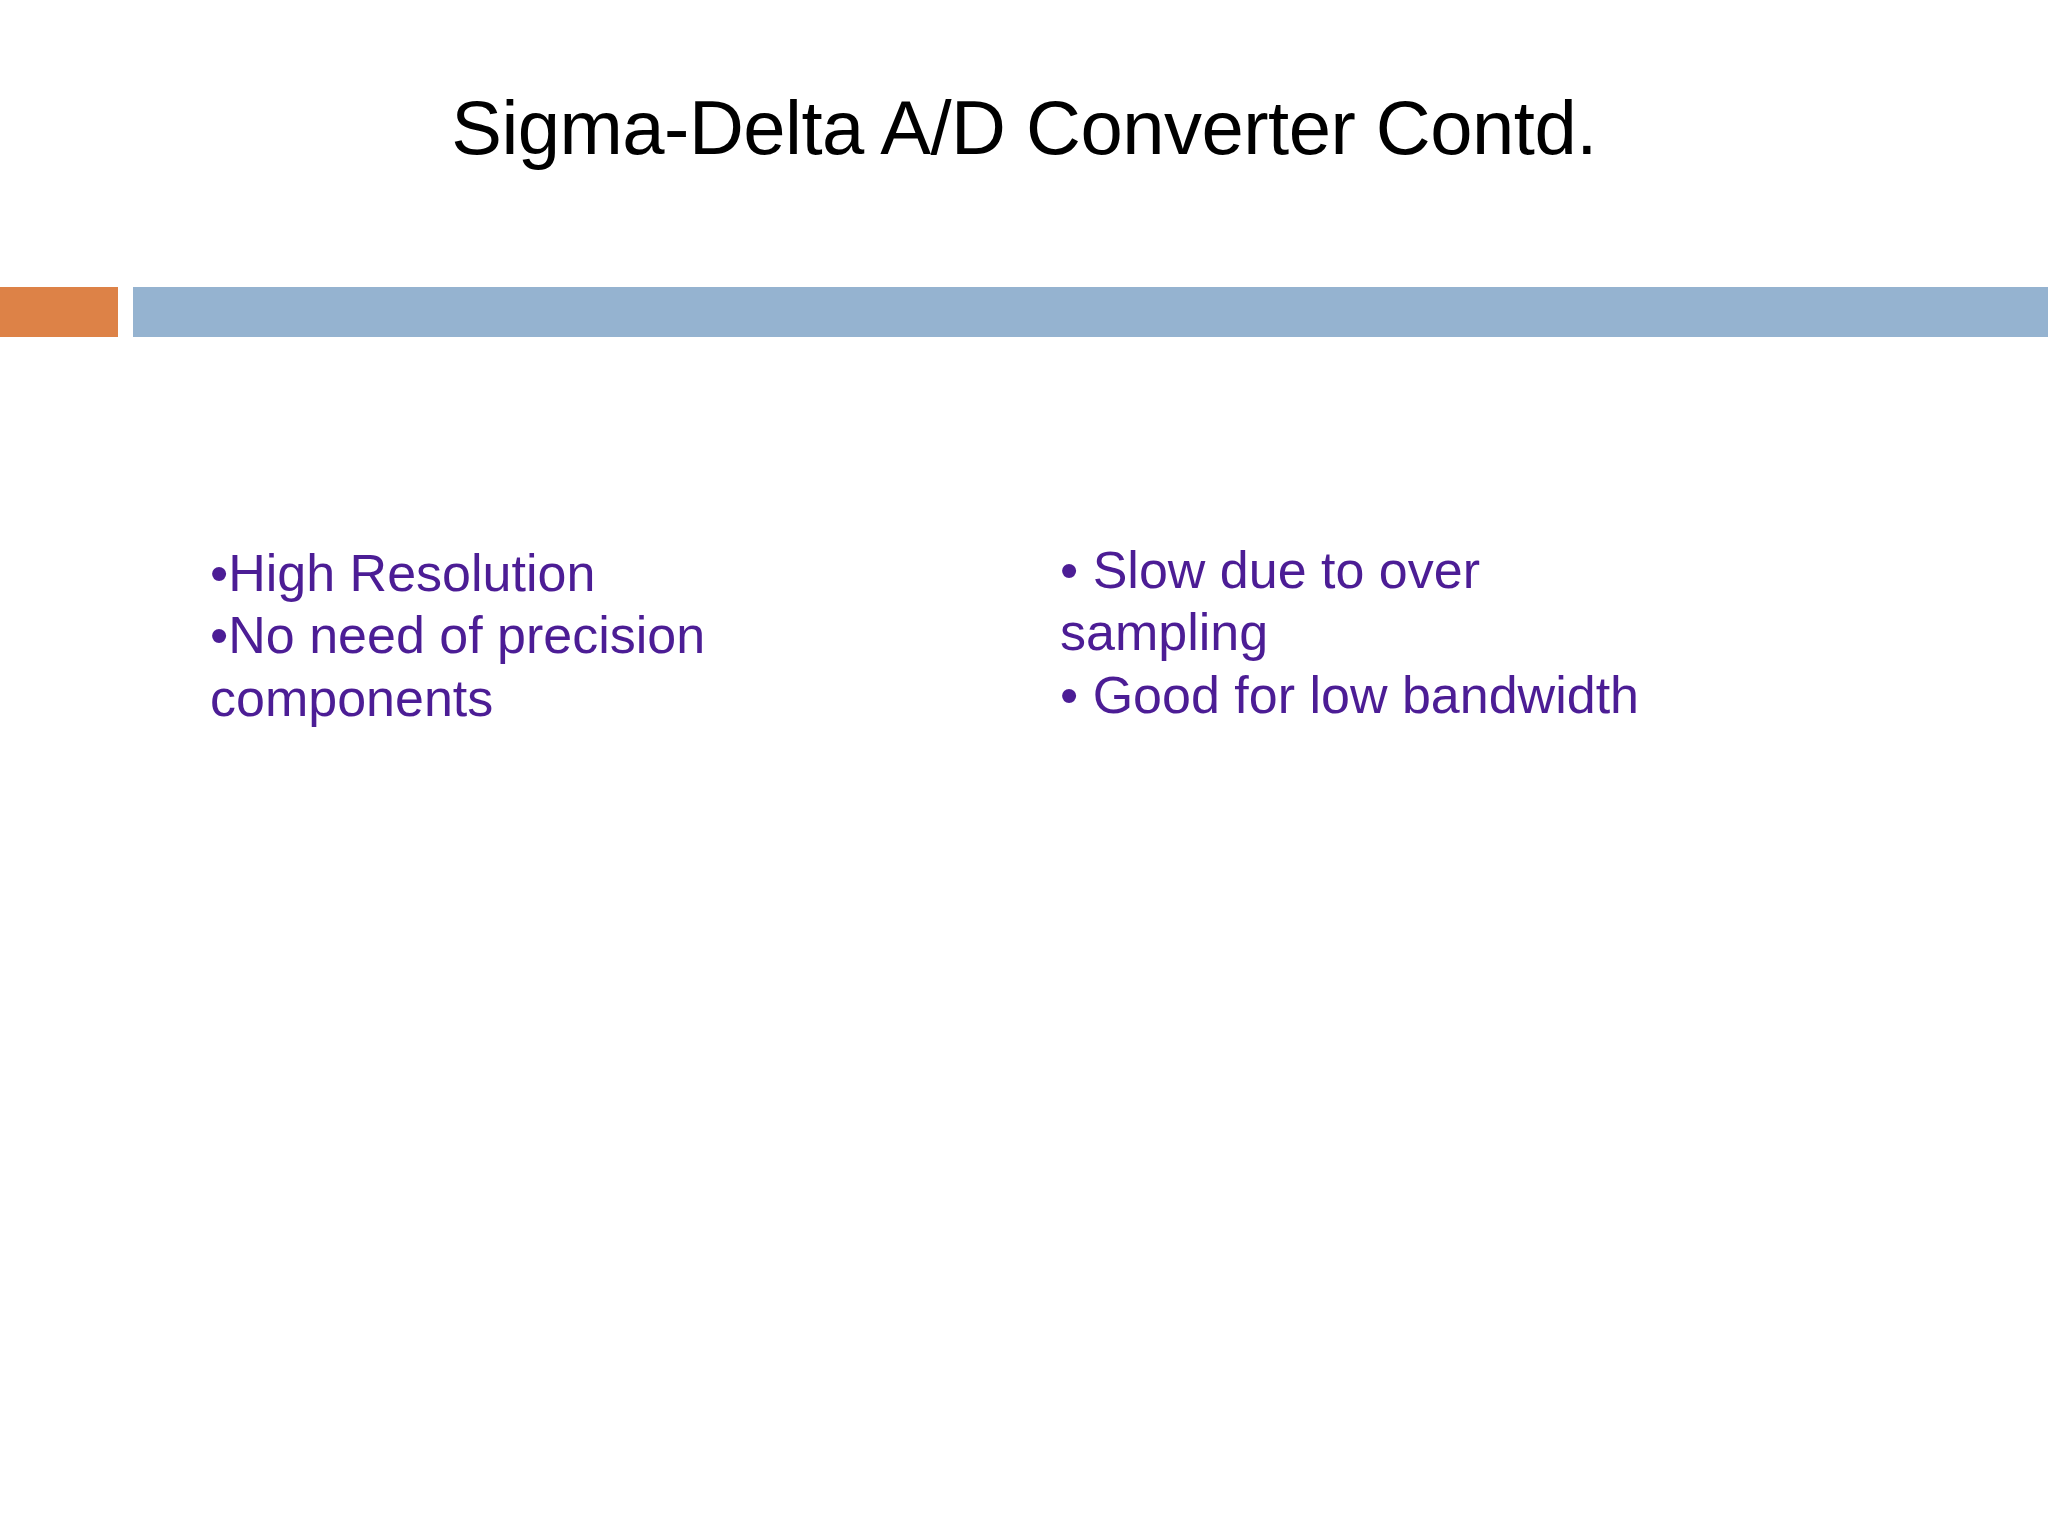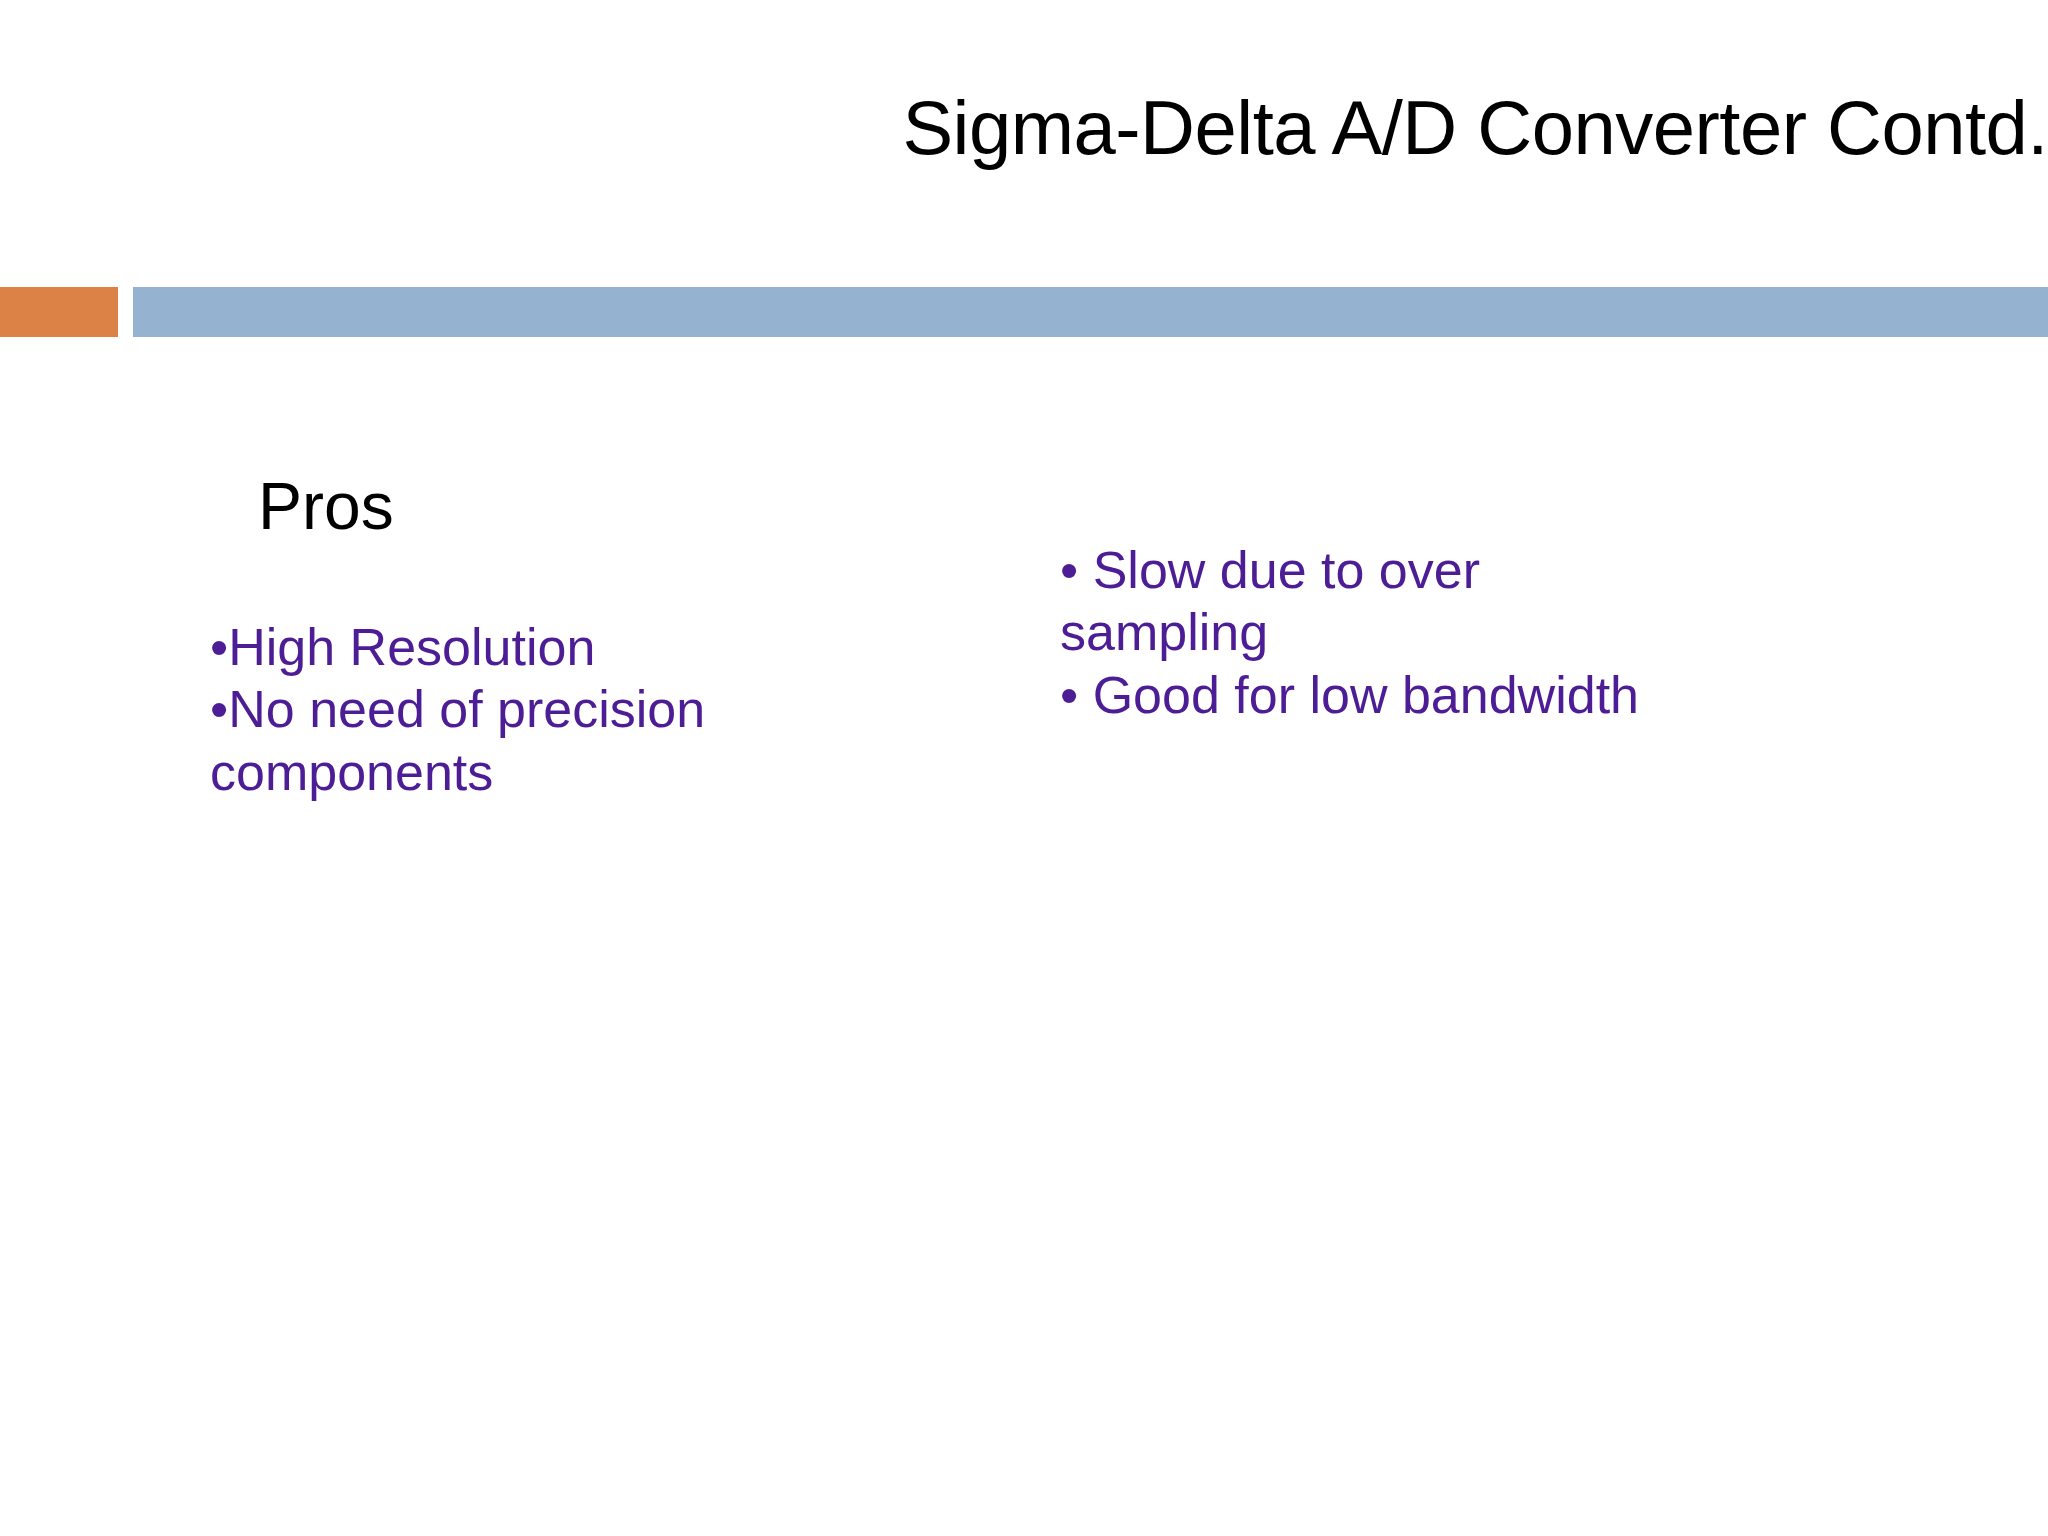--- a/index.html
+++ b/index.html
@@ -19,21 +19,21 @@
     background: #ffffff;
     overflow: hidden;
   }
 
   
   #slide-title {
     position: absolute;
     left: 0;
     top: 88px;
     width: 2048px;
-    text-align: right;
+    text-align: center;
     font-size: 76px;
     line-height: 1.05;
     font-weight: 400;
     color: #000000;
     letter-spacing: -0.5px;
     white-space: nowrap;
   }
 
   
   #divider {
@@ -105,21 +105,20 @@
 <div id="slide" style="background: rgb(255, 255, 255);">
 
   <div id="slide-title">Sigma-Delta A/D Converter Contd.</div>
 
   <div id="divider">
     <div id="divider-accent" style="background: rgb(221, 130, 71);"></div>
     <div id="divider-bar" style="background: rgb(149, 179, 208);"></div>
   </div>
 
   <div class="column" id="col-pros">
-    <div class="col-heading">Pros</div>
     <ul class="bullet-list">
       <li class="bullet-item"><span class="bullet-glyph">•</span><span>High Resolution</span></li>
       <li class="bullet-item"><span class="bullet-glyph">•</span><span>No need of precision components</span></li>
     </ul>
   </div>
 
   <div class="column" id="col-cons">
     <ul class="bullet-list">
       <li class="bullet-item"><span class="bullet-glyph">•</span>&nbsp;<span>Slow due to over sampling</span></li>
       <li class="bullet-item"><span class="bullet-glyph">•</span>&nbsp;<span>Good for low bandwidth</span></li>

